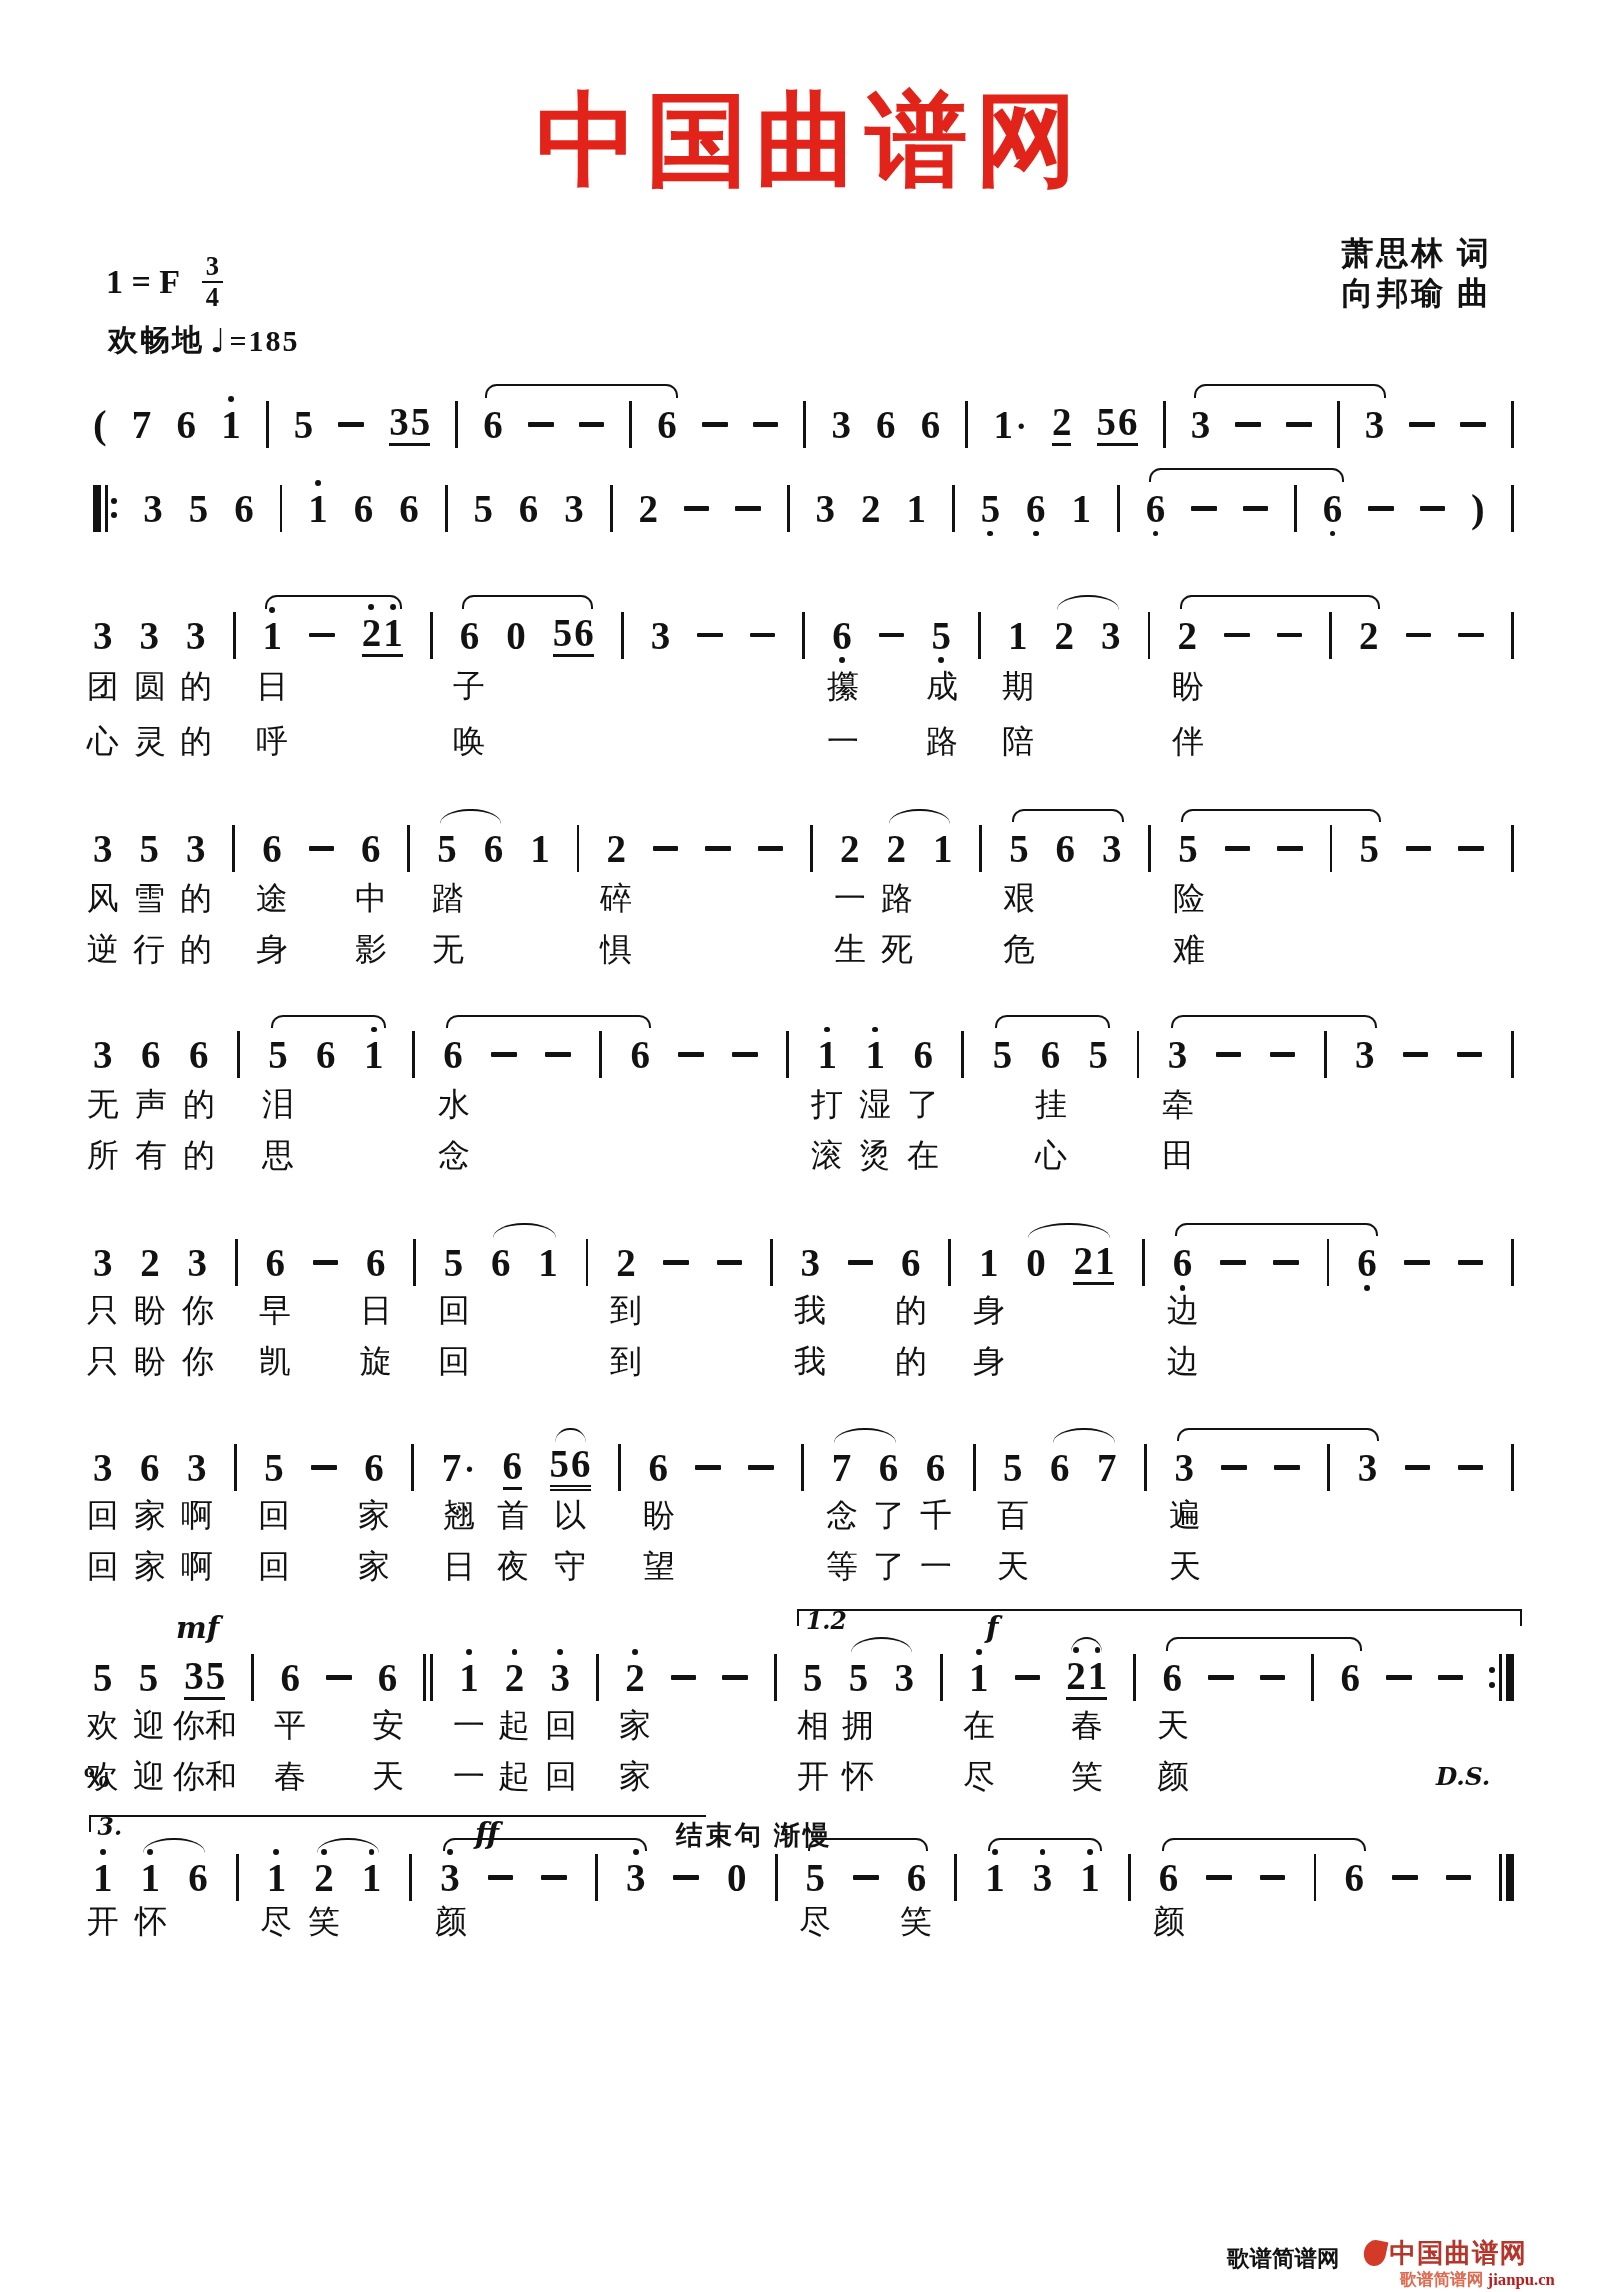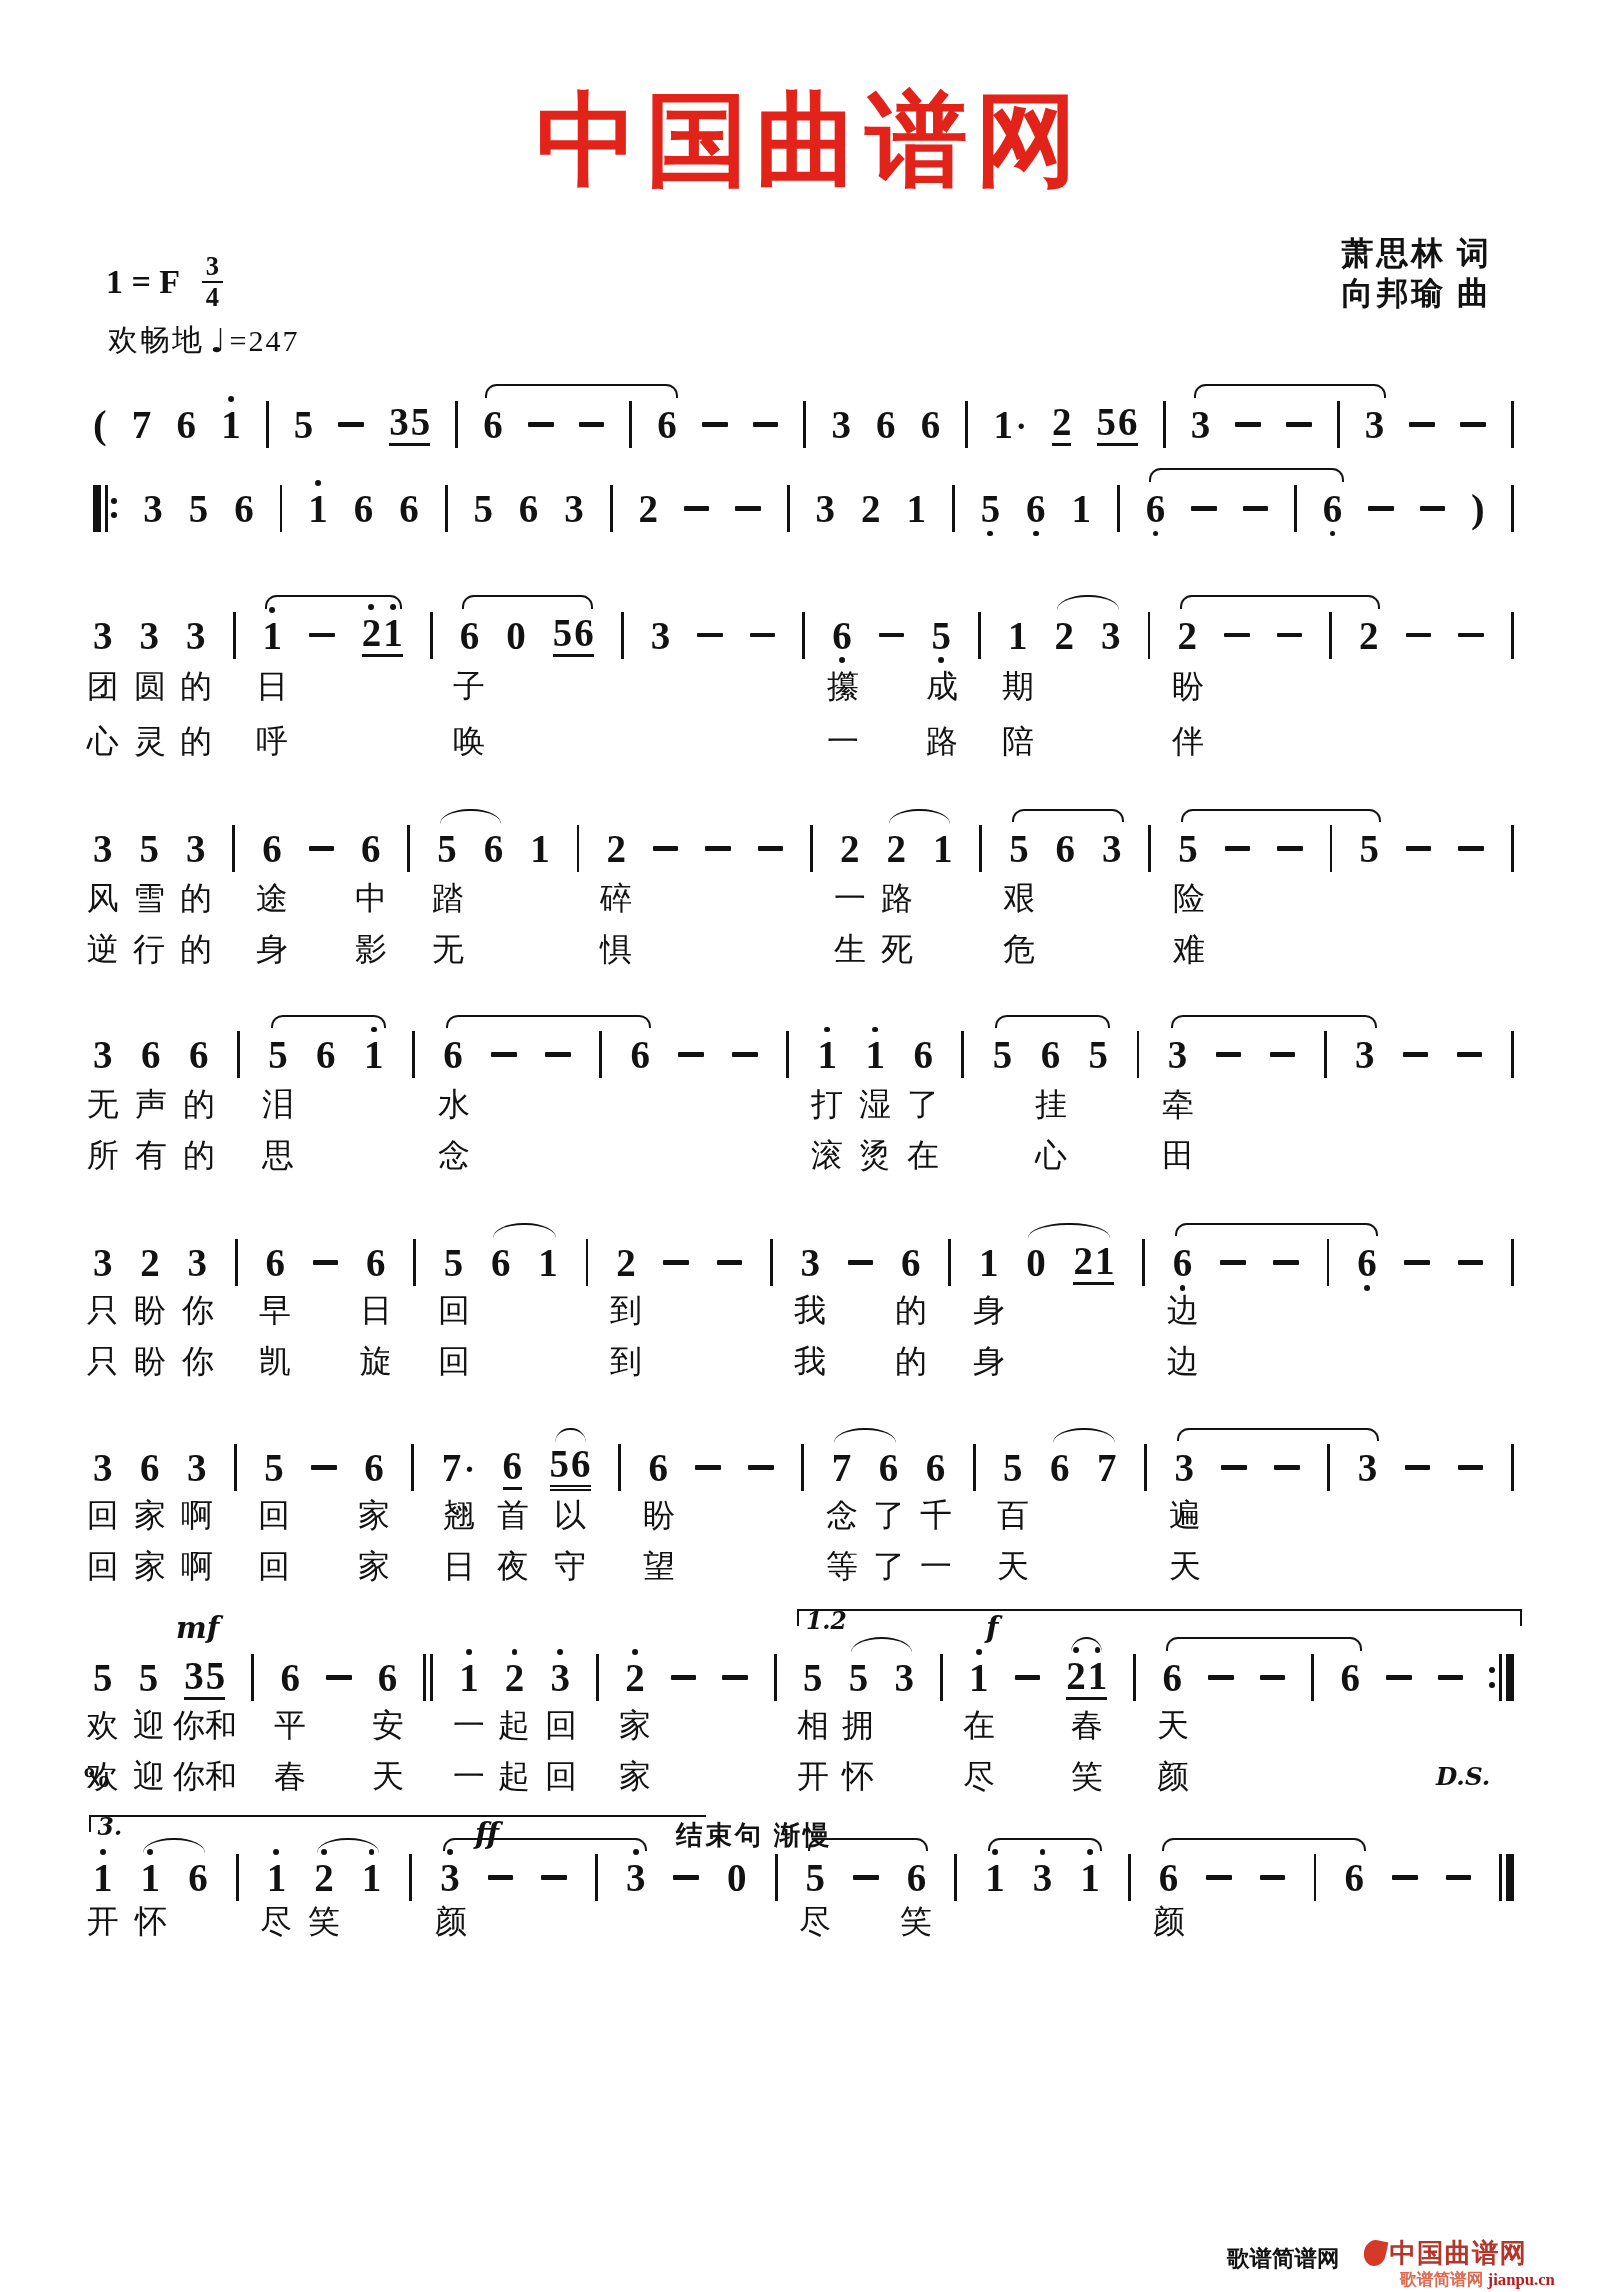--- a/index.html
+++ b/index.html
@@ -10,21 +10,21 @@
          font-family:"Liberation Sans", sans-serif;font-weight:900;font-size:102px;
          letter-spacing:7.8px;line-height:108px;}
   .credits{position:absolute;top:233px;right:129px;font-size:32px;line-height:40px;
            letter-spacing:2.9px;font-weight:600;text-align:left;}
   .keysig{position:absolute;top:253px;left:106px;font-size:34px;font-weight:700;
           display:flex;align-items:center;}
   .keysig .frac{display:inline-flex;flex-direction:column;align-items:center;
                 margin-left:21.6px;font-size:26.5px;line-height:26.5px;font-weight:700;}
   .keysig .frac .num{border-bottom:2.9px solid var(--ink);padding:0 3.9px 1px;}
   .keysig .frac .den{padding-top:1px;}
-  .tempo{position:absolute;top:320px;left:108px;font-size:30px;font-weight:400;
+  .tempo{position:absolute;top:320px;left:108px;font-size:30px;font-weight:700;
          display:flex;align-items:center;letter-spacing:2px;}
   .tempo .qnote{font-family:"DejaVu Sans", sans-serif;font-size:33px;margin:0 2px 0 5.9px;}
   .mline{position:absolute;left:93px;width:1421px;}
   .notes{position:relative;display:flex;justify-content:space-between;align-items:center;height:51px;}
   .tk{display:inline-flex;align-items:flex-end;}
   .grp{display:inline-flex;gap:2px;}
   .grp.ul1{border-bottom:3.9px solid var(--ink);padding-bottom:2px;}
   .grp.ul2{border-bottom:6.9px double var(--ink);padding-bottom:2px;}
   .dg{position:relative;font-weight:700;font-size:39px;line-height:39px;
       font-family:"Liberation Serif", serif;}
@@ -79,21 +79,21 @@
     <span>1 = F</span>
     <span class="frac">
       <span class="num">3</span>
       <span class="den">4</span>
     </span>
   </div>
 
   <div class="tempo">
     <span>欢畅地</span>
     <span class="qnote">♩</span>
-    <span>=247</span>
+    <span>=185</span>
   </div>
 
 
   <div class="wm-prefix">歌谱简谱网</div>
   <div class="wm-logo">
     <span class="wm-leaf"></span>
     <span class="wm-site">中国曲谱网</span>
   </div>
   <div class="wm-sub">
     <span style="color: rgb(224, 106, 80);">歌谱简谱网</span>

